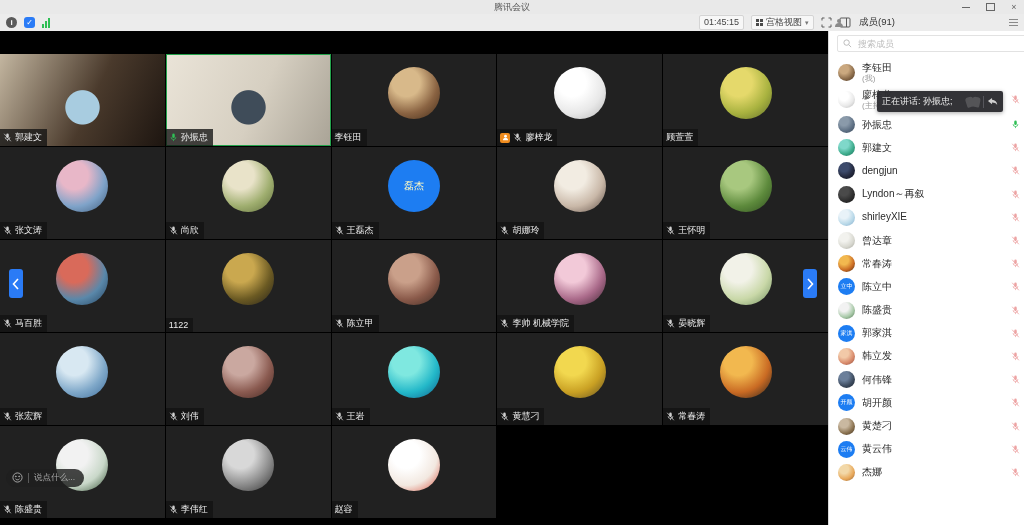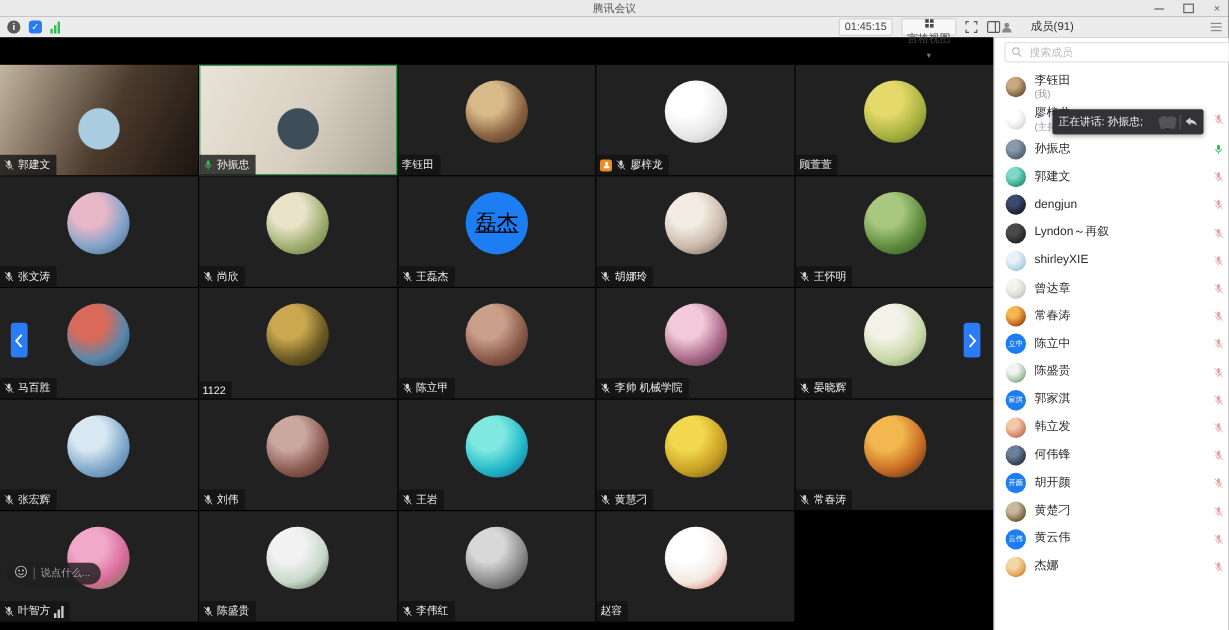--- a/index.html
+++ b/index.html
@@ -14,37 +14,37 @@
   .winbtn .restorebox{width:7px;height:6px;border:1px solid #666;}
   .topstrip{position:absolute;top:14px;left:0;width:1024px;height:17px;background:#ececec;z-index:29;}
   .left-icons{position:absolute;left:6px;top:2px;display:flex;align-items:center;gap:7px;height:13px;}
   .info-ic{width:11px;height:11px;border-radius:50%;background:#5a5a5a;color:#fff;font-size:8px;line-height:11px;text-align:center;font-weight:bold;}
   .shield-ic{width:11px;height:11px;border-radius:3px;background:#2a7bf6;color:#fff;font-size:8px;line-height:11px;text-align:center;}
   .bars{display:flex;align-items:flex-end;gap:1px;height:10px;}
   .bars i{display:block;width:2px;background:#2fbf55;}
   .bars i:nth-child(1){height:4px}.bars i:nth-child(2){height:7px}.bars i:nth-child(3){height:10px}
   .stage-controls{position:absolute;left:699px;top:1px;height:15px;display:flex;align-items:center;gap:7px;}
   .timerbox{font-size:9px;color:#444;background:#f7f7f7;border:1px solid #d4d4d4;border-radius:2px;padding:0 4px;height:13px;line-height:13px;}
-  .viewbtn{display:flex;align-items:center;gap:3px;background:#f7f7f7;border:1px solid #d4d4d4;border-radius:2px;padding:0 4px;height:13px;font-size:9px;color:#444;flex-direction:column;}
+  .viewbtn{display:flex;align-items:center;gap:3px;background:#f7f7f7;border:1px solid #d4d4d4;border-radius:2px;padding:0 4px;height:13px;font-size:9px;color:#444;}
   .gridic{display:grid;grid-template-columns:3px 3px;grid-template-rows:3px 3px;gap:1px;}
   .gridic i{background:#4a4a4a;display:block;}
   .caret{font-size:7px;color:#777;}
   .fsic,.layic{display:flex;align-items:center;}
   .panel-header{position:absolute;left:828px;top:0;width:196px;height:17px;display:flex;align-items:center;padding:0 6px;box-sizing:border-box;gap:15px;}
   .person-ic{display:flex;}
   .ph-label{font-size:9.5px;color:#333;}
   .hamb{margin-left:auto;display:flex;flex-direction:column;gap:2px;}
   .hamb i{width:9px;height:1px;background:#8a8a8a;display:block;}
   
   .stage{position:absolute;top:31px;left:0;width:828px;height:494px;background:#000;overflow:hidden;}
   .vgrid{position:absolute;top:23px;left:0;width:828px;display:grid;grid-template-columns:repeat(5,1fr);grid-auto-rows:92px;gap:1px;background:#000;}
   .tile{position:relative;background:#212121;overflow:hidden;}
   .tile.active{box-shadow:inset 0 0 0 1px #23a24b;}
   .tile .avatar{width:52px;height:52px;border-radius:50%;margin:13px auto 0;}
-  .tile .avatar.initials{display:flex;align-items:center;justify-content:center;color:#000000;font-size:18px;text-decoration:underline;}
+  .tile .avatar.initials{display:flex;align-items:center;justify-content:center;color:#fef9c3;font-size:10px;}
   .tile .label{position:absolute;left:0;bottom:0;display:inline-flex;align-items:center;gap:3px;background:rgba(18,18,18,.78);
        padding:2px 5px 2px 3px;font-size:9px;color:#ececec;max-width:96%;white-space:nowrap;}
   .host-badge{width:10px;height:10px;border-radius:2px;background:#f08c1e;display:flex;align-items:center;justify-content:center;}
   .t-mic svg{color:#cfcfcf;display:block;}
   .t-mic.speaking svg{color:#2fbf55;}
   .t-mic.speaking .slash{display:none;}
   .sig .bars i{background:#c9c9c9;}
   .pager{position:absolute;top:238px;width:14px;height:29px;background:#2a7bf6;color:#fff;display:flex;align-items:center;justify-content:center;z-index:5;}
   .pager.left{left:9px;border-radius:3px;}
   .pager.right{left:803px;border-radius:3px;}
@@ -466,42 +466,20 @@
               <path d="M2.8 5.5a3.2 3.2 0 0 0 6.4 0" fill="none" stroke="currentColor" stroke-width="1"></path>
               <line x1="6" y1="8.7" x2="6" y2="10.8" stroke="currentColor" stroke-width="1"></line>
               <line class="slash" x1="1.6" y1="1" x2="10.4" y2="11" stroke="currentColor" stroke-width="1.1"></line>
             </svg>
           </span>
       <span class="nm">常春涛</span>
 
     </div>
   </div>
 
-  <div class="tile">
-    <div class="avatar" style="background: radial-gradient(circle at 35% 30%, rgb(242, 168, 201) 0px, rgb(242, 168, 201) 28%, rgb(216, 106, 154) 62%, rgb(79, 138, 60));"></div>
-    <div class="label">
-
-      <span class="mic t-mic">
-            <svg viewBox="0 0 12 12" width="9" height="9">
-              <rect x="4.3" y="0.8" width="3.4" height="6" rx="1.7" fill="currentColor"></rect>
-              <path d="M2.8 5.5a3.2 3.2 0 0 0 6.4 0" fill="none" stroke="currentColor" stroke-width="1"></path>
-              <line x1="6" y1="8.7" x2="6" y2="10.8" stroke="currentColor" stroke-width="1"></line>
-              <line class="slash" x1="1.6" y1="1" x2="10.4" y2="11" stroke="currentColor" stroke-width="1.1"></line>
-            </svg>
-          </span>
-      <span class="nm">叶智方</span>
-      <span class="sig" style="display: inline-flex;">
-            <span class="bars">
-              <i></i>
-              <i></i>
-              <i></i>
-            </span>
-          </span>
-    </div>
-  </div>
 
   <div class="tile">
     <div class="avatar" style="background: radial-gradient(circle at 35% 30%, rgb(242, 242, 242) 0px, rgb(242, 242, 242) 28%, rgb(201, 216, 201) 62%, rgb(45, 74, 45));"></div>
     <div class="label">
 
       <span class="mic t-mic">
             <svg viewBox="0 0 12 12" width="9" height="9">
               <rect x="4.3" y="0.8" width="3.4" height="6" rx="1.7" fill="currentColor"></rect>
               <path d="M2.8 5.5a3.2 3.2 0 0 0 6.4 0" fill="none" stroke="currentColor" stroke-width="1"></path>
               <line x1="6" y1="8.7" x2="6" y2="10.8" stroke="currentColor" stroke-width="1"></line>

